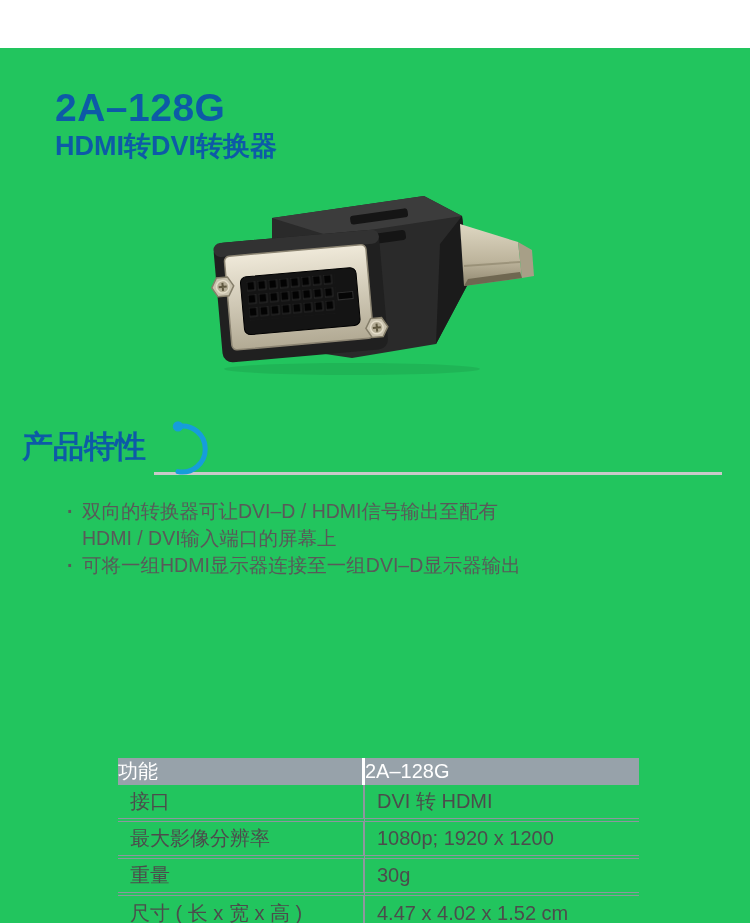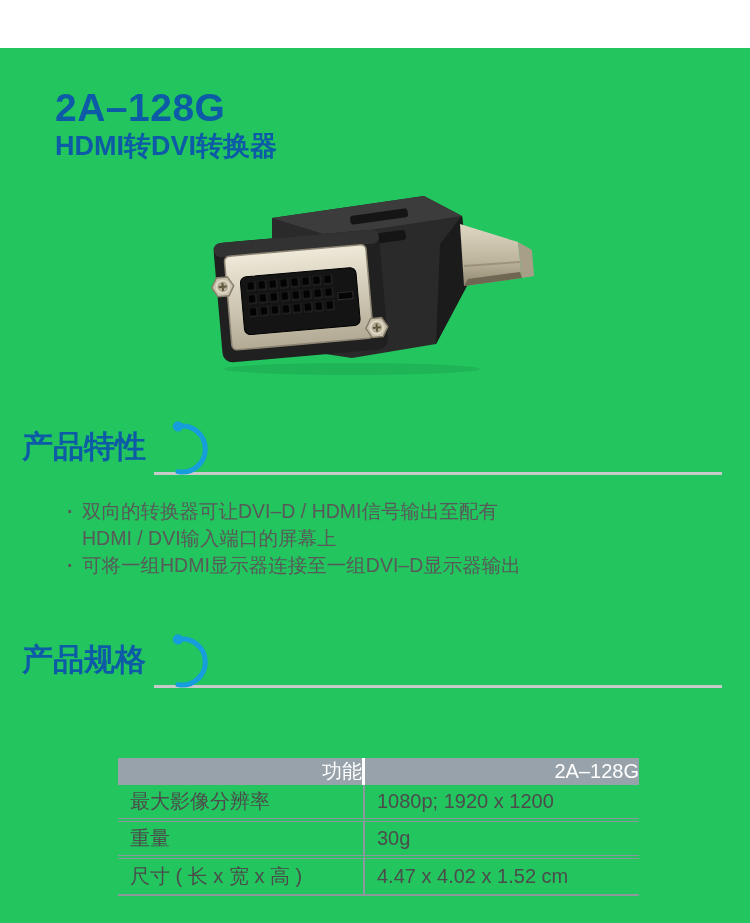--- a/index.html
+++ b/index.html
@@ -41,21 +41,21 @@
   .feature-item { position:relative; padding-left:16px; white-space:pre-line; }
   .feature-item::before { content:"·"; position:absolute; left:1px; top:0; font-weight:bold; }
 
   .spec-table {
     position:absolute; left:118px; top:710px; width:521px;
     border-collapse:separate; border-spacing:0;
     font-size:20px;
   }
   .spec-table th {
     height:20px; background:var(--table-header-bg,#97a2aa); color:#ffffff;
-    font-weight:400; text-align:right; vertical-align:middle;
+    font-weight:400; text-align:left; vertical-align:middle;
   }
   .spec-table th:first-child { width:247px; border-right:3px solid #ffffff; }
   .spec-table td {
     height:37px; vertical-align:middle; padding-left:12px;
     color:var(--cell-text,#4c4c4c);
     border-bottom:4px double var(--table-border,#8d979e);
   }
   .spec-table td:first-child { border-right:2px solid var(--table-border,#8d979e); }
   .spec-table tr:last-child td { border-bottom:2px solid var(--table-border,#8d979e); }
 </style>
@@ -126,36 +126,33 @@
       </svg>
     <div class="rule"></div>
   </div>
 
   <div class="features-list">
     <div class="feature-item">双向的转换器可让DVI–D / HDMI信号输出至配有
 HDMI / DVI输入端口的屏幕上</div>
     <div class="feature-item">可将一组HDMI显示器连接至一组DVI–D显示器输出</div>
   </div>
 
-  <div class="section-heading specs">
-    <h2>产品规格</h2><svg class="arc" width="58" height="58" viewBox="0 0 58 58" aria-hidden="true">
-        <path d="M 24 7.4 A 23 23 0 1 1 24 52.6" fill="none" stroke="#169ddb" stroke-width="5" stroke-linecap="round"></path>
-        <circle cx="24" cy="7.4" r="5.2" fill="#169ddb"></circle>
-      </svg>
-    <div class="rule"></div>
-  </div>
 
   <table class="spec-table">
     <thead>
       <tr>
         <th>功能</th>
         <th>2A–128G</th>
       </tr>
     </thead>
     <tbody>
+      <tr>
+        <td>接口</td>
+        <td>DVI 转 HDMI</td>
+      </tr>
       <tr>
         <td>最大影像分辨率</td>
         <td>1080p; 1920 x 1200</td>
       </tr>
       <tr>
         <td>重量</td>
         <td>30g</td>
       </tr>
       <tr>
         <td>尺寸 ( 长 x 宽 x 高 )</td>

